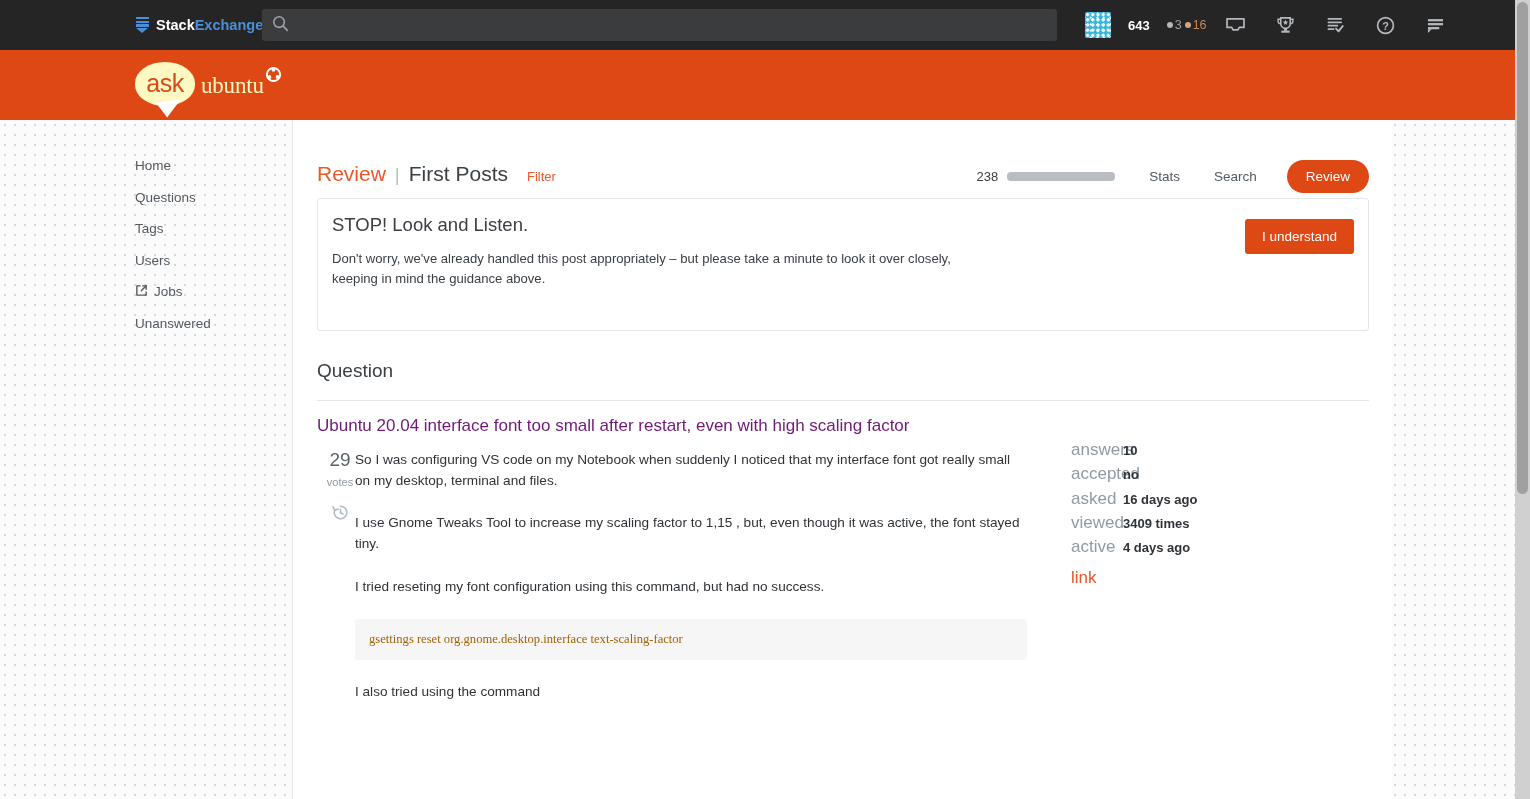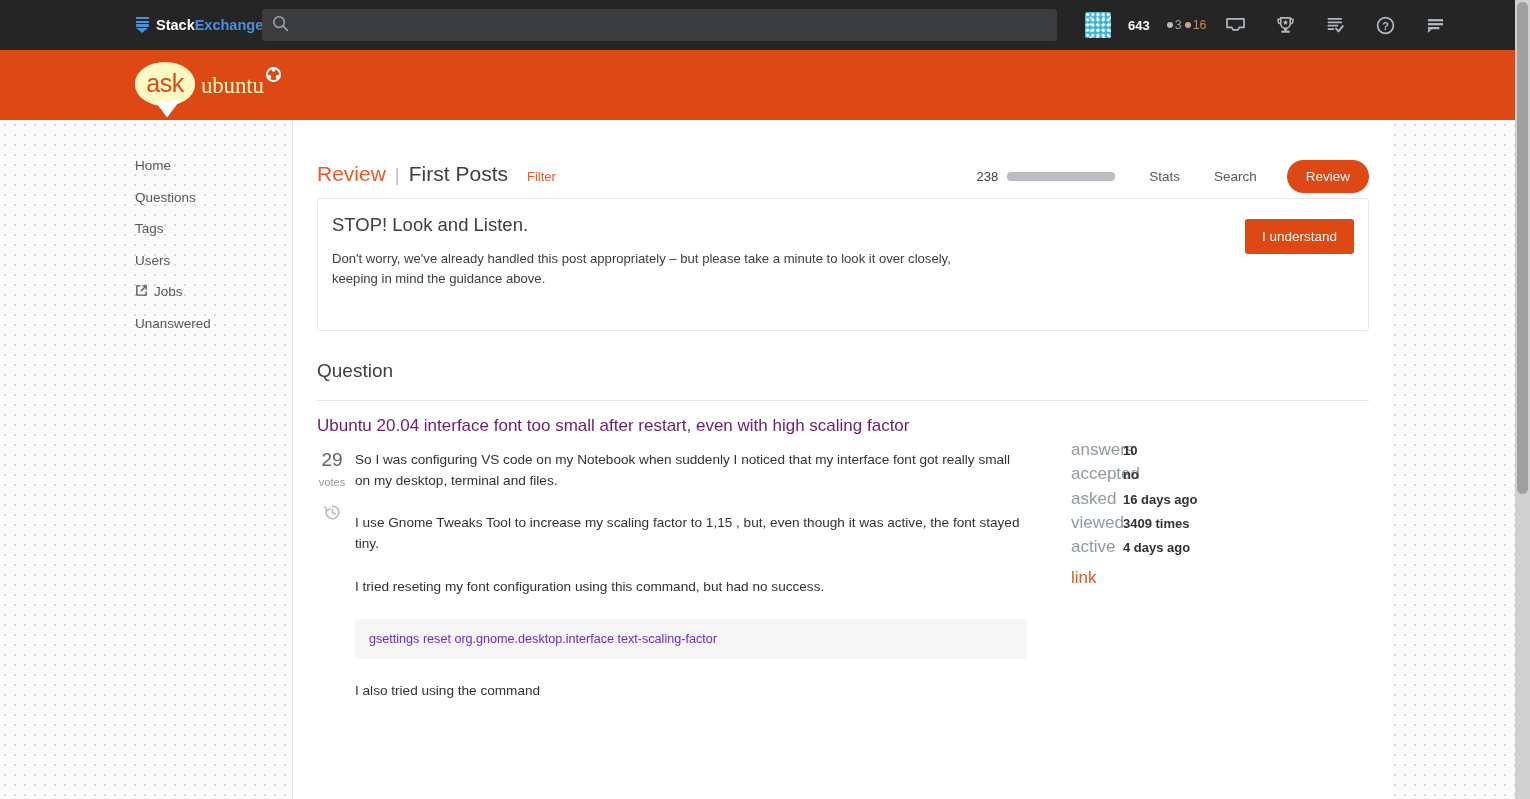--- a/index.html
+++ b/index.html
@@ -371,21 +371,21 @@
     cursor: pointer;
   }
 
   #q-body-wrap {
     position: absolute;
     left: 16px; top: 330px;
     width: 740px;
   }
   .vote-col {
     position: absolute;
-    left: 0; top: 0;
+    left: 8px; top: 0;
     width: 46px;
     text-align: center;
   }
   .vote-num {
     font-size: 19px;
     color: #5b6469;
     line-height: 1;
   }
   .vote-label {
     font-size: 11px;
@@ -401,23 +401,23 @@
   .post-body p {
     font-size: 13.6px;
     color: #2f3337;
     line-height: 1.52;
     margin-bottom: 22px;
   }
   .post-body pre {
     background: #f6f6f6;
     border-radius: 3px;
     padding: 13px 14px;
-    font-family: Liberation Sans, sans-serif;
+    font-family: Liberation Serif, serif;
     font-size: 12.6px;
-    color: #6d28d9;
+    color: #a16207;
     margin-bottom: 22px;
     overflow: hidden;
     white-space: pre;
   }
 
   
   #q-stats {
     position: absolute;
     left: 778px;
     top: 320px;

